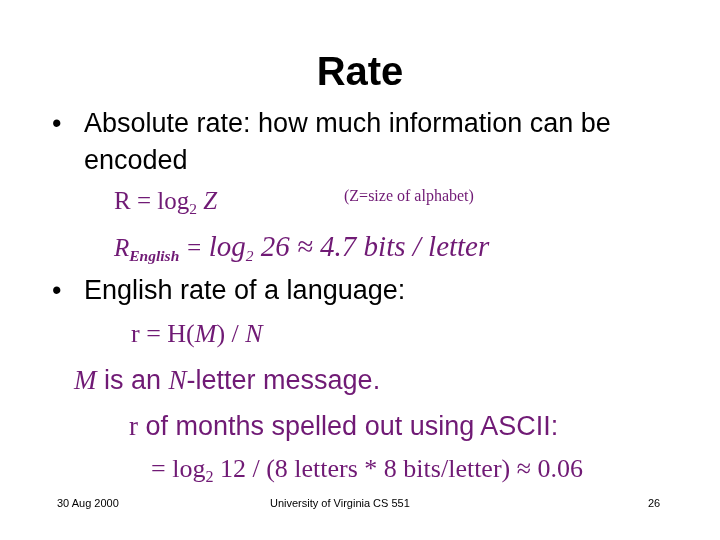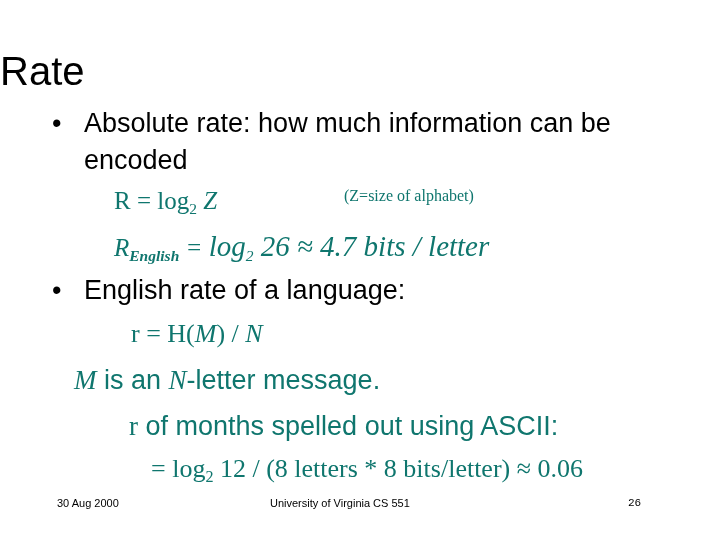--- a/index.html
+++ b/index.html
@@ -16,25 +16,25 @@
     color: #000000;
     font-family: "Liberation Sans", sans-serif;
   }
 
   
   #title {
     position: absolute;
     left: 0;
     top: 48px;
     width: 720px;
-    text-align: left;
+    text-align: center;
     font-family: "Liberation Sans", sans-serif;
     font-size: 40px;
     line-height: 46px;
-    font-weight: normal;
+    font-weight: bold;
     letter-spacing: 0px;
   }
 
   
   .bullet-row {
     position: absolute;
     display: flex;
     align-items: flex-start;
     font-family: "Liberation Sans", sans-serif;
     font-size: 27px;
@@ -59,21 +59,21 @@
   #bullet-actual {
     left: 52px;
     top: 272px;
     width: 640px;
   }
 
   
   .math-line {
     position: absolute;
     font-family: "Liberation Serif", serif;
-    color: #0f766e;
+    color: #701a75;
     white-space: nowrap;
   }
   .serif { font-family: "Liberation Serif", serif; }
   .sans  { font-family: "Liberation Sans", sans-serif; }
   .ital  { font-style: italic; }
   sub {
     font-size: 0.62em;
     vertical-align: baseline;
     position: relative;
     bottom: -0.32em;
@@ -147,23 +147,22 @@
     left: 57px;
     top: 0;
   }
   #footer-center {
     position: absolute;
     left: 270px;
     top: 0;
   }
   #footer-page {
     position: absolute;
-    left: 628px;
+    left: 648px;
     top: 0;
-    font-family: Liberation Mono, monospace;
   }
 </style>
 </head>
 <body>
 
 <div id="slide">
 
   <div id="title">Rate</div>
 
   <div class="bullet-row" id="bullet-absolute">

